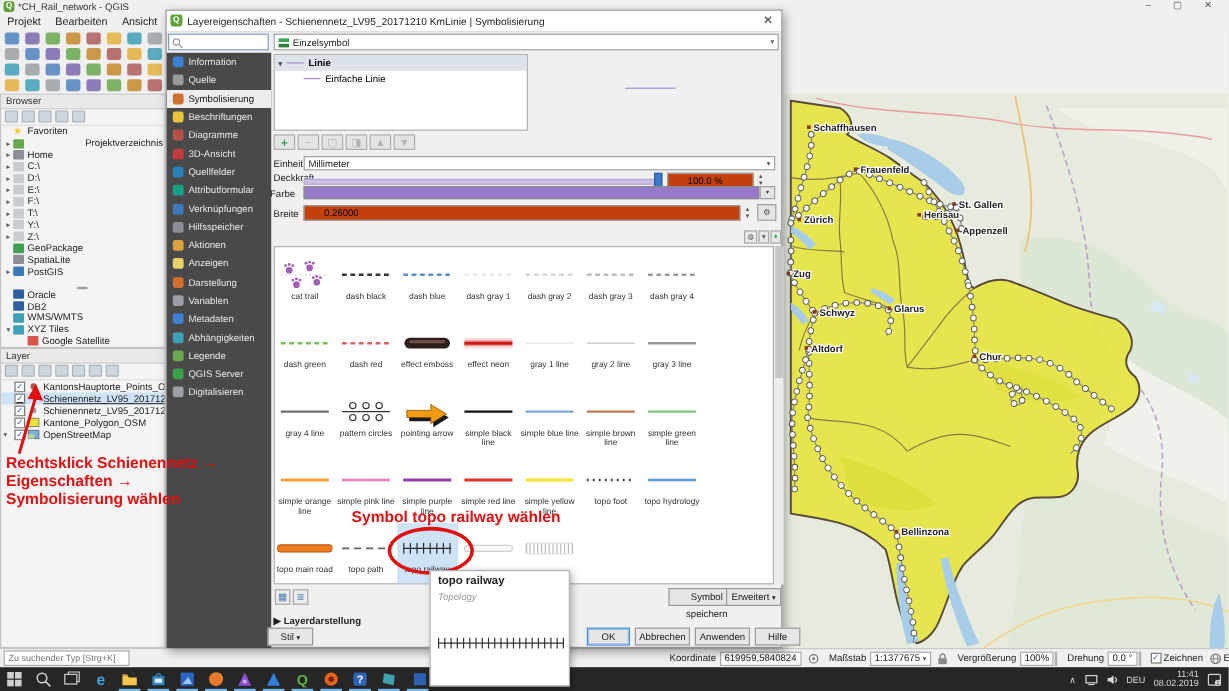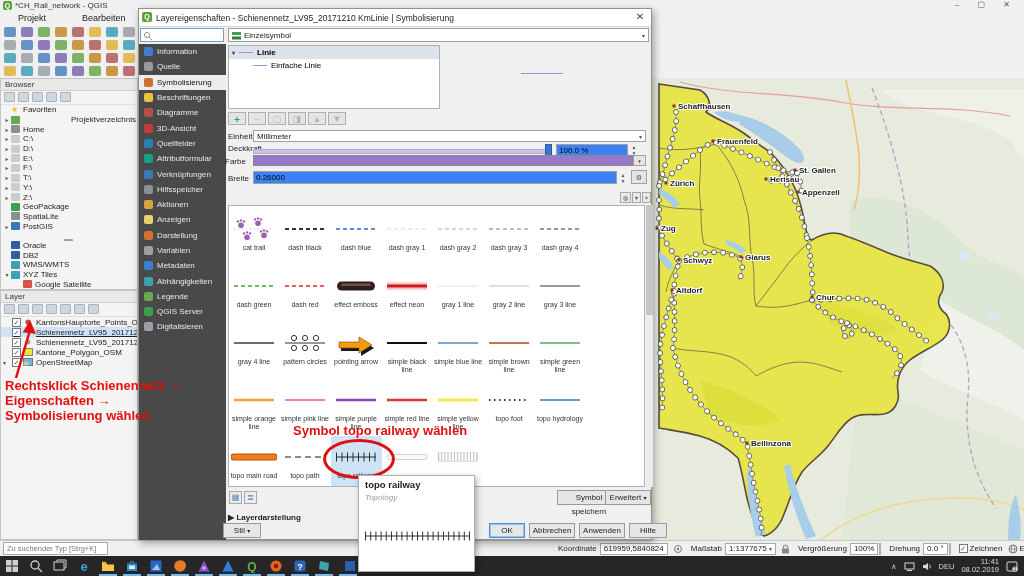--- a/index.html
+++ b/index.html
@@ -3,21 +3,21 @@
 <meta charset="utf-8">
 <style>
   html,body{margin:0;padding:0}
   body{width:1024px;height:576px;overflow:hidden;font-family:"Liberation Sans",sans-serif;background:#f0f0f0;position:relative;-webkit-font-smoothing:antialiased}
   .ab{position:absolute}
   #titlebar{left:0;top:0;width:1024px;height:11px;background:#f0f0f0;font-size:8px;color:#333}
   #titlebar .qlogo{position:absolute;left:3px;top:1px;width:9px;height:9px;background:#5da33a;border-radius:2px;color:#fff;font-size:7px;font-weight:bold;text-align:center;line-height:9px}
   #win-title{position:absolute;left:15px;top:1px;white-space:nowrap}
   #win-controls{position:absolute;right:6px;top:0;font-size:8px;color:#555;letter-spacing:8px}
   #menubar{left:0;top:11px;width:1024px;height:13px;background:#f0f0f0;font-size:9px;color:#222;display:flex;align-items:center}
-  .menu-item{padding:0 18px;white-space:nowrap}
+  .menu-item{padding:0 6px;white-space:nowrap}
   #toolbars{left:0;top:24px;width:138px;height:54px;background:#f0f0f0}
   .tbi{position:absolute;width:12px;height:10px;border-radius:2px;opacity:.85}
   .panel{background:#f4f4f4;border:1px solid #c5c5c5;box-sizing:border-box}
   #browser-panel{left:0;top:78px;width:138px;height:212px}
   #layer-panel{left:0;top:290px;width:138px;height:250px}
   .panel-title{height:11px;background:#e9e9e9;border-bottom:1px solid #d0d0d0;font-size:8px;color:#333;padding-left:4px;line-height:11px}
   .panel-tools{height:11px;display:flex;gap:3px;padding:1px 3px;border-bottom:1px solid #e0e0e0}
   .ptool{width:9px;height:8px;background:#cfd6dd;border:1px solid #aab4bd;border-radius:1px}
   .tree{font-size:8px;color:#222}
   .trow{display:flex;align-items:center;height:9.7px;white-space:nowrap;overflow:hidden}
@@ -49,21 +49,21 @@
   #sym-tree{position:absolute;left:89px;top:36px;width:212px;height:64px;background:#fff;border:1px solid #b0b0b0;box-sizing:border-box;font-size:8px}
   .streerow{display:flex;align-items:center;height:13px;padding-left:3px}
   .streerow.root{background:#dde3ea;font-weight:bold}
   .streerow .pline{width:14px;height:0;border-top:1.5px solid #a88cd0;margin:0 4px}
   #sym-preview{position:absolute;left:382px;top:64px;width:42px;height:0;border-top:1.5px solid #a88cd0}
   .sbtn{position:absolute;width:18px;height:13px;background:#e4e4e4;border:1px solid #b0b0b0;font-size:9px;line-height:12px;text-align:center;color:#b5b5b5;box-sizing:border-box}
   .sbtn.en{color:#2e9e4a;font-weight:bold}
   .dlab{position:absolute;font-size:8px;color:#222}
   #slider-track{position:absolute;left:114px;top:140px;width:296px;height:3px;background:#cdbfe3;border:1px solid #b5a8d0}
   #slider-handle{position:absolute;left:406px;top:135px;width:5px;height:12px;background:#3a78c8;border:1px solid #2a5fa8}
-  .spin{position:absolute;background:#3b82f6;border:1px solid #a0a0a0;font-size:8px;box-sizing:border-box;display:flex;align-items:center;padding:0 2px}
+  .spin{position:absolute;background:#c2410c;border:1px solid #a0a0a0;font-size:8px;box-sizing:border-box;display:flex;align-items:center;padding:0 16px}
   .spinarr{position:absolute;width:10px;font-size:5px;color:#555;text-align:center;line-height:6px}
   #farbe-bar{position:absolute;left:114px;top:146px;width:380px;height:11px;border:1px solid #8a8a8a;box-sizing:border-box}
   #farbe-drop{position:absolute;left:494px;top:146px;width:13px;height:11px;background:#e4e4e4;border:1px solid #a0a0a0;font-size:5px;text-align:center;line-height:10px;color:#333;box-sizing:border-box}
   #ddbtn{position:absolute;left:492px;top:161px;width:16px;height:14px;background:#e4e4e4;border:1px solid #a0a0a0;box-sizing:border-box;font-size:7px;text-align:center;line-height:13px;color:#555}
   #symsearch{position:absolute;left:89px;top:182px;width:389px;height:13px}
   #symsearch .ph{color:#8a8a8a}
   .minibtn{position:absolute;background:#e8e8e8;border:1px solid #a8a8a8;box-sizing:border-box;font-size:6px;color:#555;text-align:center}
   #grid{position:absolute;left:89px;top:196px;width:417px;height:282px;background:#fff;border:1px solid #b0b0b0;box-sizing:border-box;overflow:hidden}
   #grid-scroll{position:absolute;left:507px;top:196px;width:7px;height:282px;background:#ececec}
   #grid-thumb{position:absolute;left:0;top:0;width:7px;height:110px;background:#c6c6c6}

